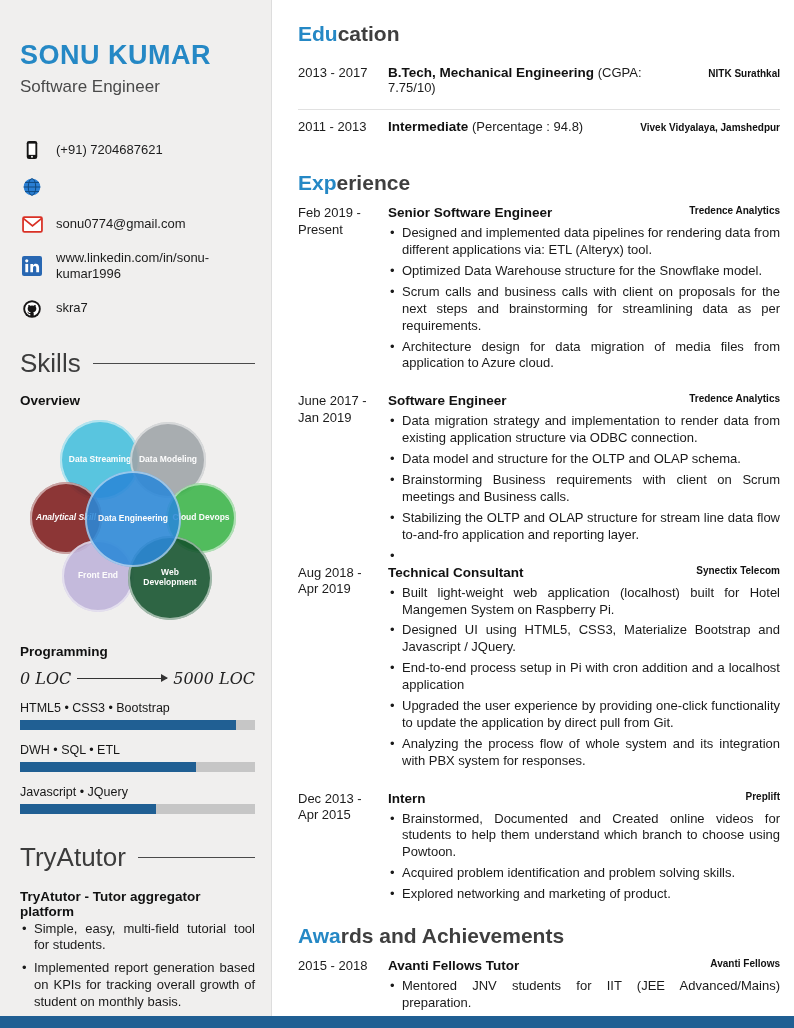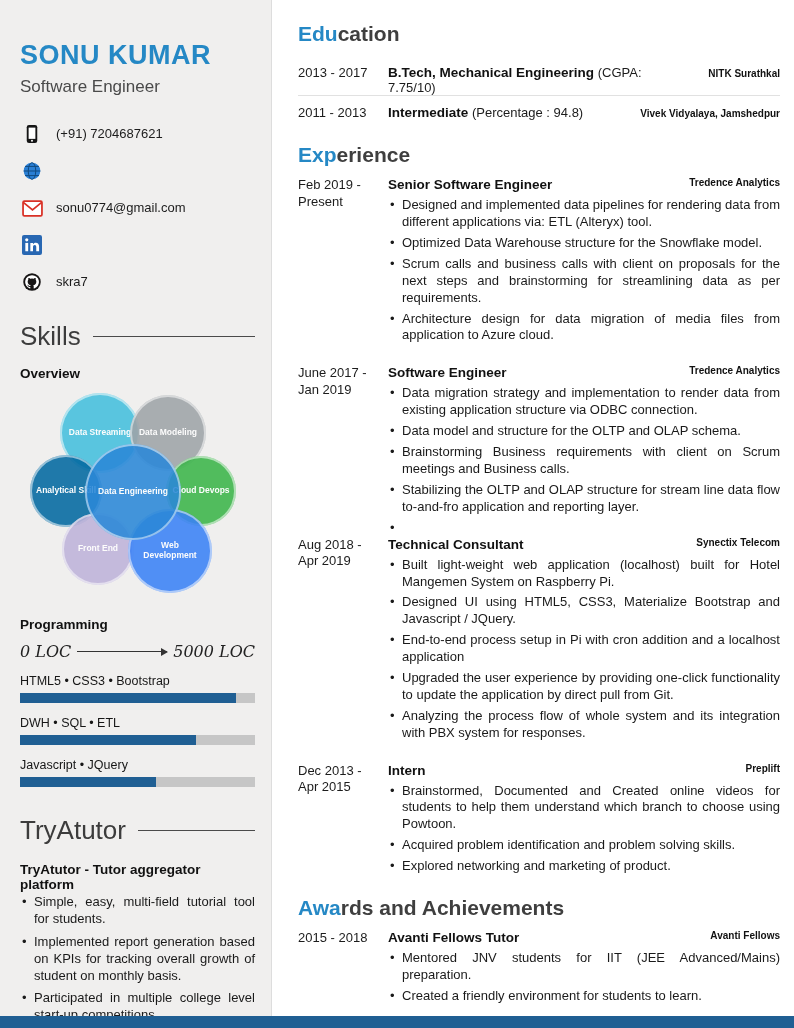--- a/index.html
+++ b/index.html
@@ -18,21 +18,21 @@
   .sidebar {
     width: 272px;
     background: #f0efee;
     border-right: 1px solid #ddd;
     padding: 36px 16px 30px 20px;
     flex-shrink: 0;
   }
   .name { font-size: 27px; font-weight: bold; color: #2588c5; letter-spacing: .5px; margin-top: 4px; }
   .job-title { font-size: 17px; color: #4a4a4a; margin-top: 6px; }
 
-  .contacts { margin-top: 26px; display: flex; flex-direction: column; gap: 15px; }
+  .contacts { margin-top: 42px; display: flex; flex-direction: column; gap: 15px; }
   .contact-row { display: flex; align-items: center; gap: 12px; min-height: 22px; }
   .contact-row .icon { width: 24px; height: 22px; display: flex; align-items: center; justify-content: center; flex-shrink: 0; }
   .contact-text { font-size: 13px; color: #1c1c1c; line-height: 1.25; word-break: break-word; max-width: 180px; }
 
   .side-heading {
     display: flex; align-items: center;
     font-size: 26px; font-weight: normal; color: #3c3c3c;
     margin-top: 28px;
   }
   .side-heading::after { content: ""; flex: 1; border-top: 1.5px solid #4a4a4a; margin-left: 12px; }
@@ -76,21 +76,21 @@
     position: relative; padding-left: 14px; margin-bottom: 6px;
     font-size: 13px; line-height: 1.3; text-align: justify; color: #1a1a1a;
   }
   .bullets li::before { content: "\2022"; position: absolute; left: 2px; }
 
   
   .main { flex: 1; padding: 12px 14px 20px 26px; background: #fff; }
   .section-heading { font-size: 21px; font-weight: bold; color: #3f3f3f; margin: 10px 0 10px; }
   .section-heading .accent { color: #2588c5; }
 
-  .edu-entry { display: flex; align-items: baseline; gap: 6px; padding: 9px 0 0; }
+  .edu-entry { display: flex; align-items: baseline; gap: 6px; padding: 9px 0 14px; }
   .edu-entry.with-divider { border-bottom: 1px solid #e1e1e1; }
   .period { width: 84px; flex-shrink: 0; font-size: 13px; color: #1c1c1c; white-space: pre-line; line-height: 1.25; }
   .edu-main { flex: 1; font-size: 13px; }
   .entry-title { font-weight: bold; font-size: 13.5px; color: #111; }
   .entry-detail { font-size: 13px; color: #1c1c1c; }
   .entry-org { margin-left: auto; font-weight: bold; font-size: 10px; color: #111; white-space: nowrap; padding-left: 10px; }
 
   .entry { display: flex; align-items: flex-start; gap: 6px; margin-bottom: 17px; }
   .entry-body { flex: 1; }
   .entry-head { display: flex; align-items: flex-start; }
@@ -139,20 +139,21 @@
     </div>
     <div class="contact-row">
       <span class="icon">
         <svg width="20" height="20" viewBox="0 0 24 24">
             <rect width="24" height="24" rx="2.5" fill="#2867b2"></rect>
             <rect x="4" y="9.5" width="3.4" height="10" fill="#fff"></rect>
             <circle cx="5.7" cy="5.8" r="1.9" fill="#fff"></circle>
             <path d="M10 9.5h3.2v1.5c.6-1 1.8-1.8 3.4-1.8 2.5 0 3.9 1.6 3.9 4.6v5.7h-3.4v-5.2c0-1.5-.6-2.4-1.9-2.4-1.2 0-2 .9-2 2.4v5.2H10z" fill="#fff"></path>
           </svg>
       </span>
+      <span class="contact-text">www.linkedin.com/in/sonu-kumar1996</span>
     </div>
     <div class="contact-row">
       <span class="icon">
         <svg width="20" height="20" viewBox="0 0 24 24">
             <circle cx="12" cy="12" r="10.5" fill="#171515"></circle>
             <path fill="#fff" d="M12 3.8a8.2 8.2 0 0 0-2.6 16c.4.1.56-.18.56-.4v-1.4c-2.28.5-2.76-1.1-2.76-1.1-.37-.95-.9-1.2-.9-1.2-.74-.5.06-.5.06-.5.82.06 1.25.84 1.25.84.73 1.25 1.9.9 2.37.68.07-.53.28-.9.52-1.1-1.8-.2-3.7-.9-3.7-4.03 0-.89.32-1.62.84-2.2-.08-.2-.36-1.03.08-2.14 0 0 .68-.22 2.24.84a7.8 7.8 0 0 1 4.08 0c1.56-1.06 2.24-.84 2.24-.84.44 1.1.16 1.94.08 2.14.52.58.84 1.31.84 2.2 0 3.14-1.9 3.82-3.72 4.02.3.26.56.76.56 1.54v2.28c0 .22.16.5.57.4A8.2 8.2 0 0 0 12 3.8z"></path>
           </svg>
       </span>
       <span class="contact-text">skra7</span>
     </div>
@@ -163,30 +164,30 @@
   </div>
   <div class="sub-label">Overview</div>
 
   <div class="venn">
     <div class="venn-circle vc-streaming" style="background: rgb(69, 192, 221);">
         <span>Data Streaming</span>
       </div>
     <div class="venn-circle vc-modeling" style="background: rgb(159, 164, 168);">
         <span>Data Modeling</span>
       </div>
-    <div class="venn-circle vc-analytical" style="background: #0369a1;">
+    <div class="venn-circle vc-analytical" style="background: #7f1d1d; font-style: italic;">
         <span>Analytical Skill</span>
       </div>
     <div class="venn-circle vc-cloud" style="background: rgb(60, 181, 74);">
         <span>Cloud Devops</span>
       </div>
     <div class="venn-circle vc-frontend" style="background: rgb(191, 179, 218);">
         <span>Front End</span>
       </div>
-    <div class="venn-circle vc-webdev" style="background: #3b82f6;">
+    <div class="venn-circle vc-webdev" style="background: #14532d;">
         <span>Web Development</span>
       </div>
     <div class="venn-circle vc-engineering" style="background: rgb(43, 136, 216);">
         <span>Data Engineering</span>
       </div>
   </div>
 
   <div class="sub-label">Programming</div>
 
   <div class="loc-scale">

